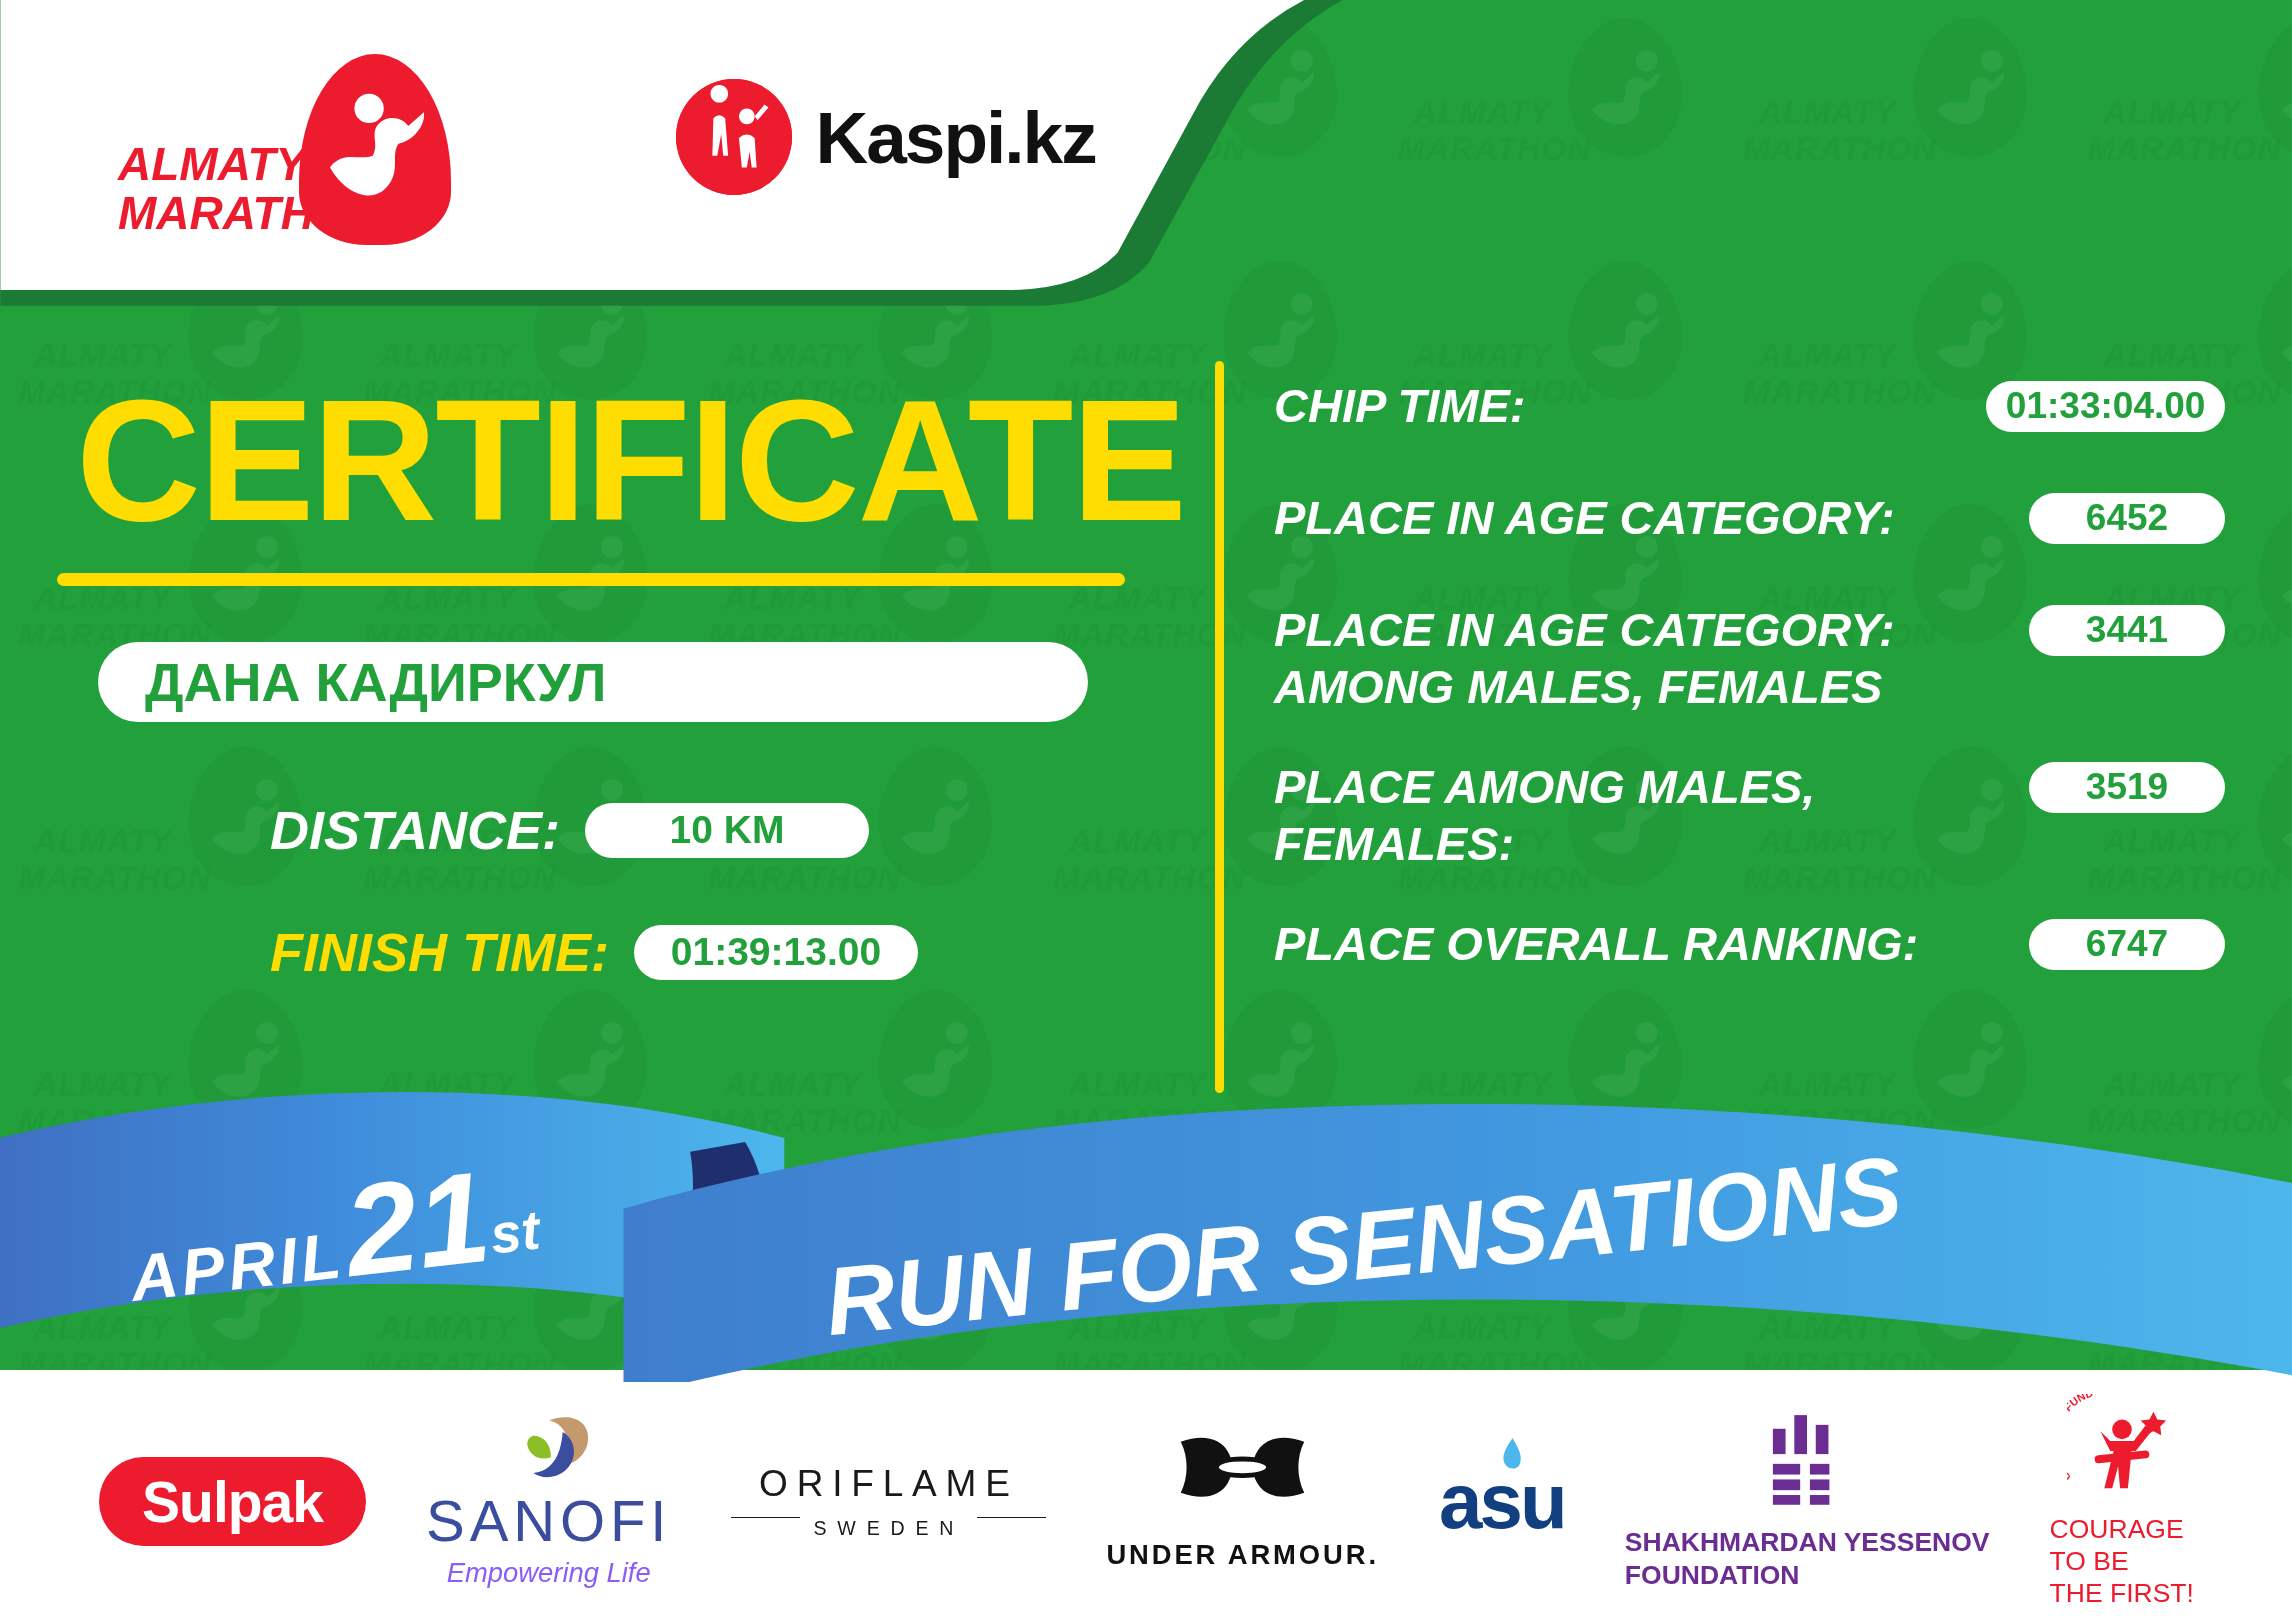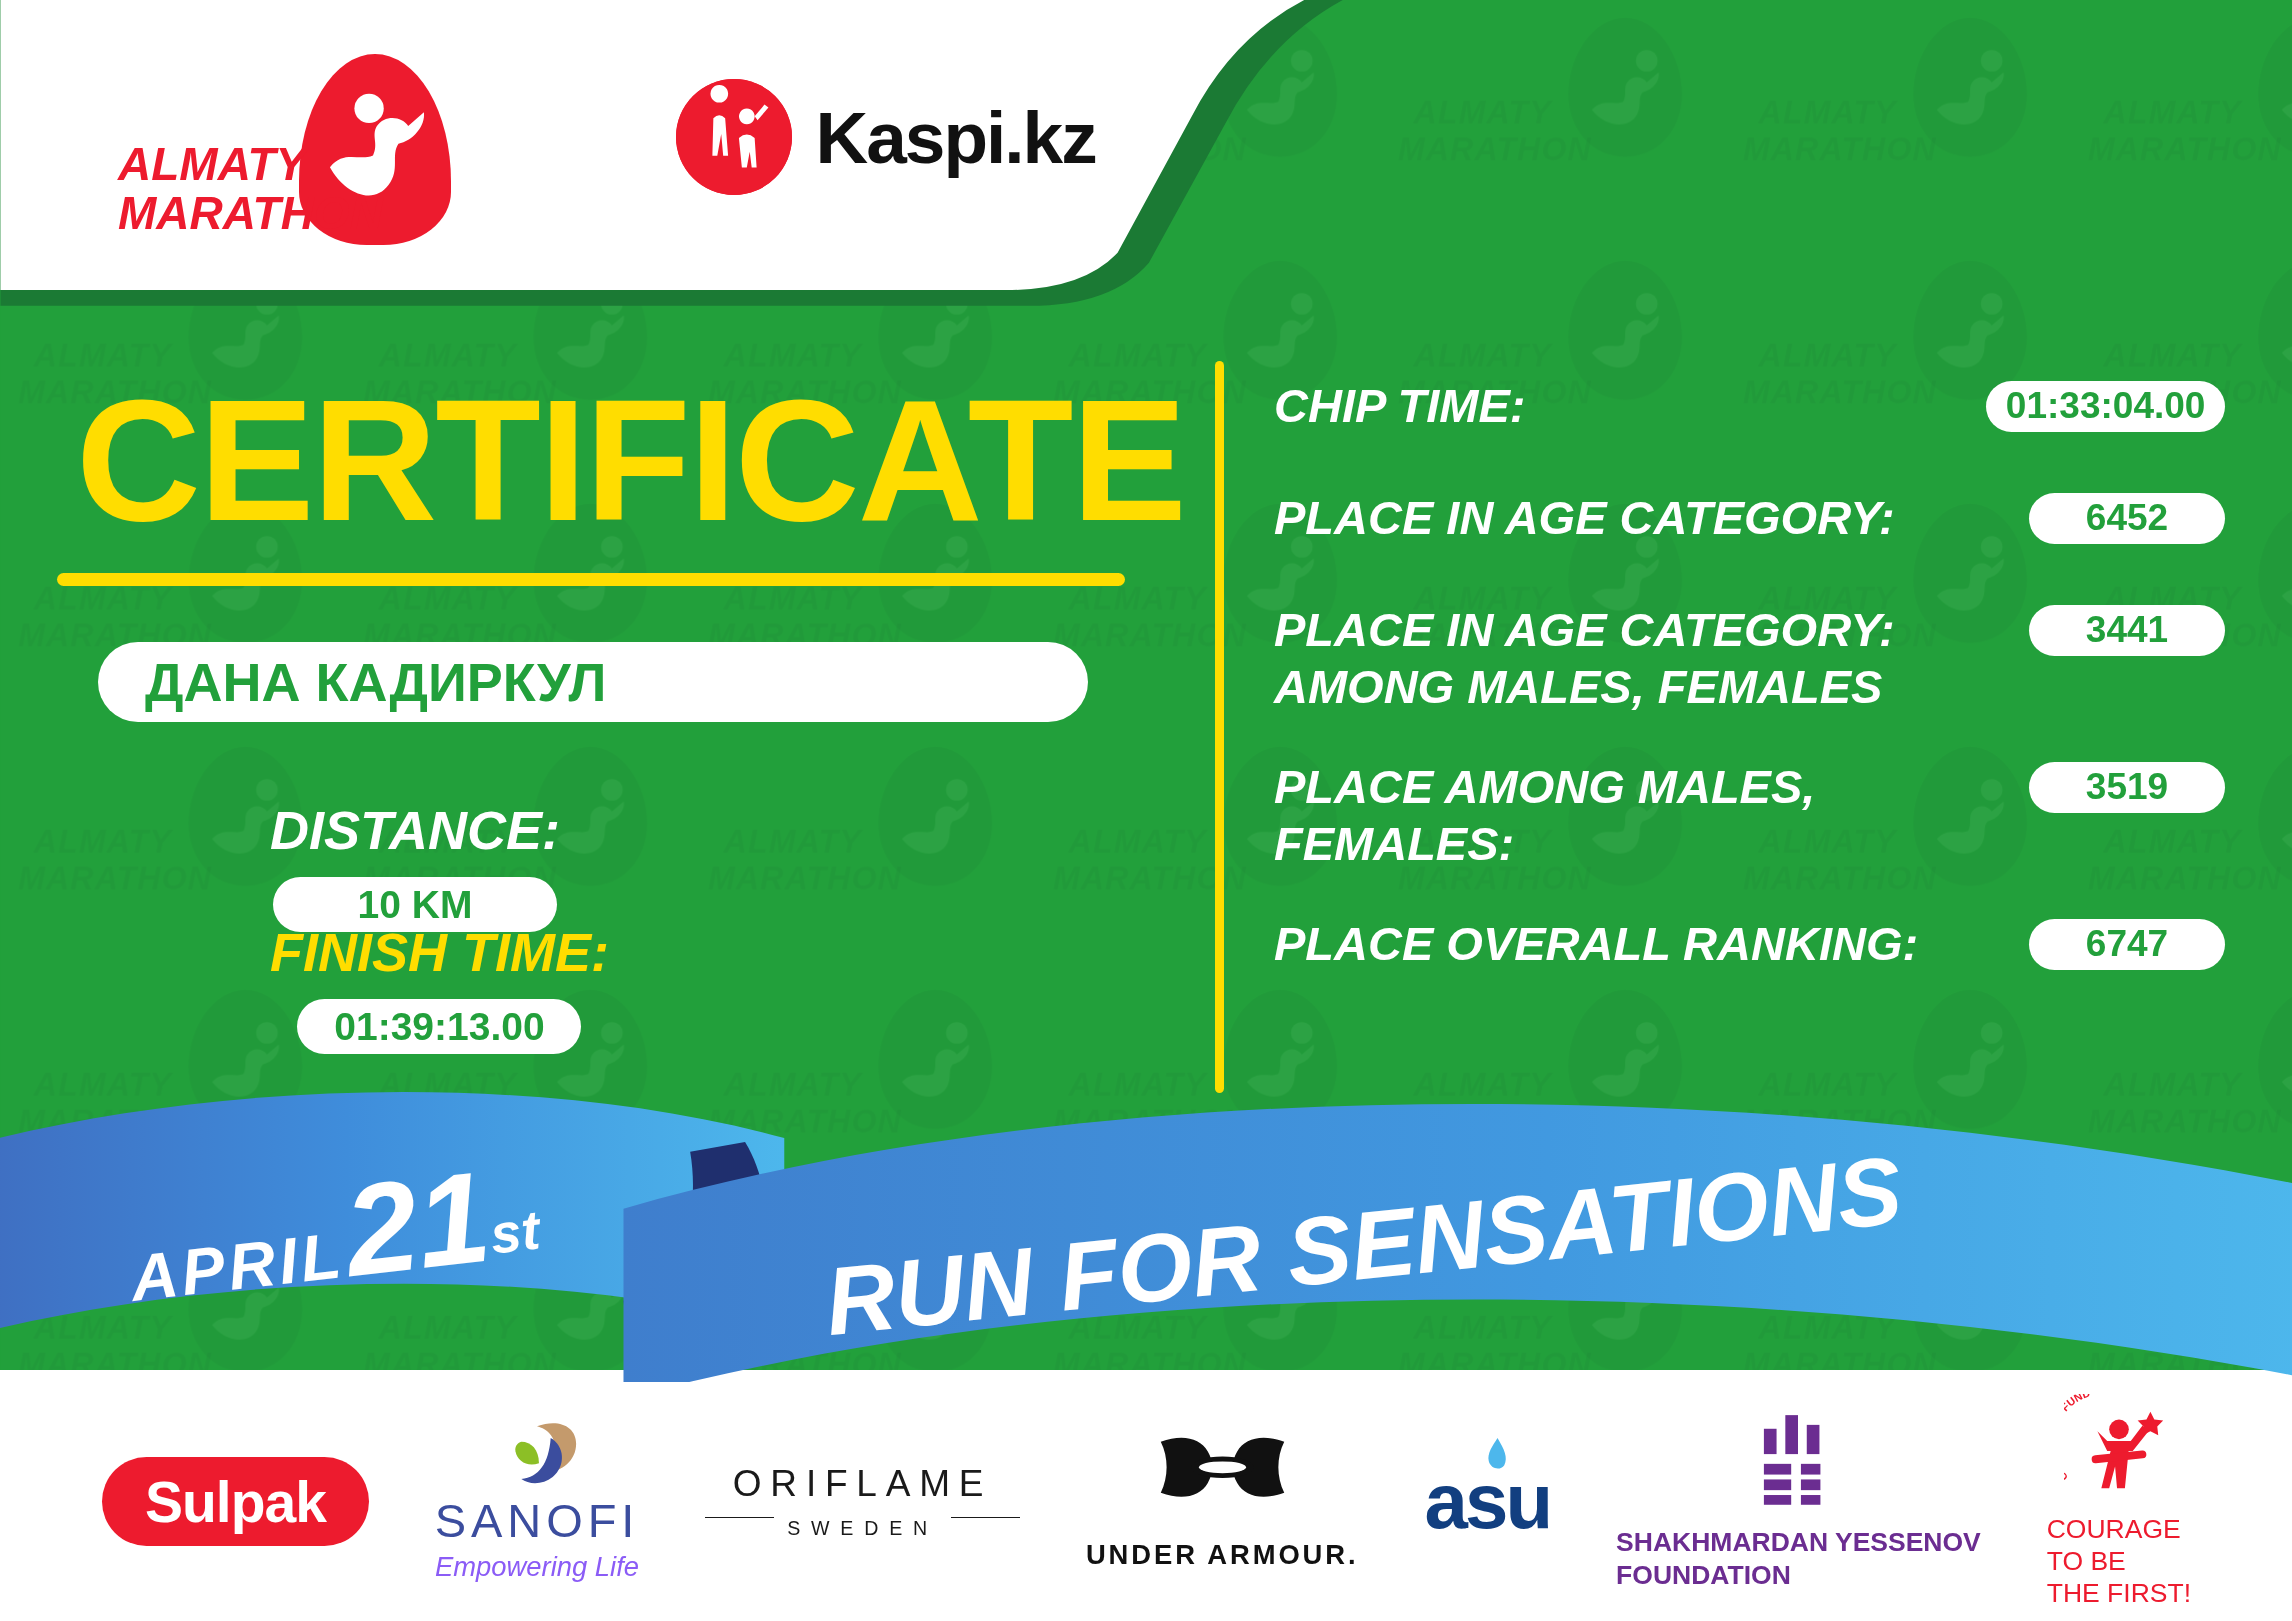--- a/index.html
+++ b/index.html
@@ -59,21 +59,21 @@
   .name-pill{
     position:absolute; left:98px; top:642px; width:990px; height:80px;
     background:#ffffff; border-radius:40px; z-index:5;
     display:flex; align-items:center;
   }
   .name-pill span{
     color:#22a03b; font-size:54px; font-weight:bold;
     padding-left:47px; letter-spacing:0px;
   }
   .row-left{
-    position:absolute; z-index:5; display:flex; align-items:center; gap:16px;flex-direction:column;
+    position:absolute; z-index:5; display:flex; align-items:center; gap:25px;
   }
   .row-left .lbl{
     font-size:54px; font-weight:bold; font-style:italic; letter-spacing:0px;
   }
   .row-left .lbl.white{ color:#ffffff; }
   .row-left .lbl.yellow{ color:#ffdd00; }
   .val-pill{
     background:#ffffff; border-radius:29px;
     min-width:284px; height:55px;
     display:flex; align-items:center; justify-content:center;
@@ -139,21 +139,21 @@
     display:flex; align-items:center; justify-content:space-around;
     padding:0 69px;
   }
   .sp{ display:flex; flex-direction:column; align-items:center; justify-content:center; }
 
   .sulpak{
     background:#ed1b2e; border-radius:45px;
     padding:11.8px 43px; color:#fff; font-size:57px; font-weight:bold;
     letter-spacing:-1px;
   }
-  .sanofi-name{ color:#3b4d9e; font-size:47px; letter-spacing:4.9px; font-weight:normal; }
+  .sanofi-name{ color:#3b4d9e; font-size:58px; letter-spacing:4.9px; font-weight:normal; }
   .sanofi-tag{ color:#8b5cf6; font-size:27.4px; font-style:italic; margin-top:3.9px; }
   .oriflame-name{ color:#1a1a1a; font-size:37px; letter-spacing:8.8px; font-weight:300; }
   .oriflame-sub{
     color:#1a1a1a; font-size:19.6px; letter-spacing:10.8px; margin-top:11.8px;
     display:flex; align-items:flex-start; gap:13px;
   }
   .oriflame-sub .ln{ display:block; width:69px; height:1px; background:#1a1a1a; }
   .ua-name{ color:#111; font-size:27.4px; font-weight:bold; letter-spacing:2.9px; margin-top:9.8px;}
   .asu-txt{ color:#123f80; font-size:78px; font-weight:bold; letter-spacing:-2.9px; position:relative;}
   .yess{ display:flex; align-items:center; gap:21.6px; }

